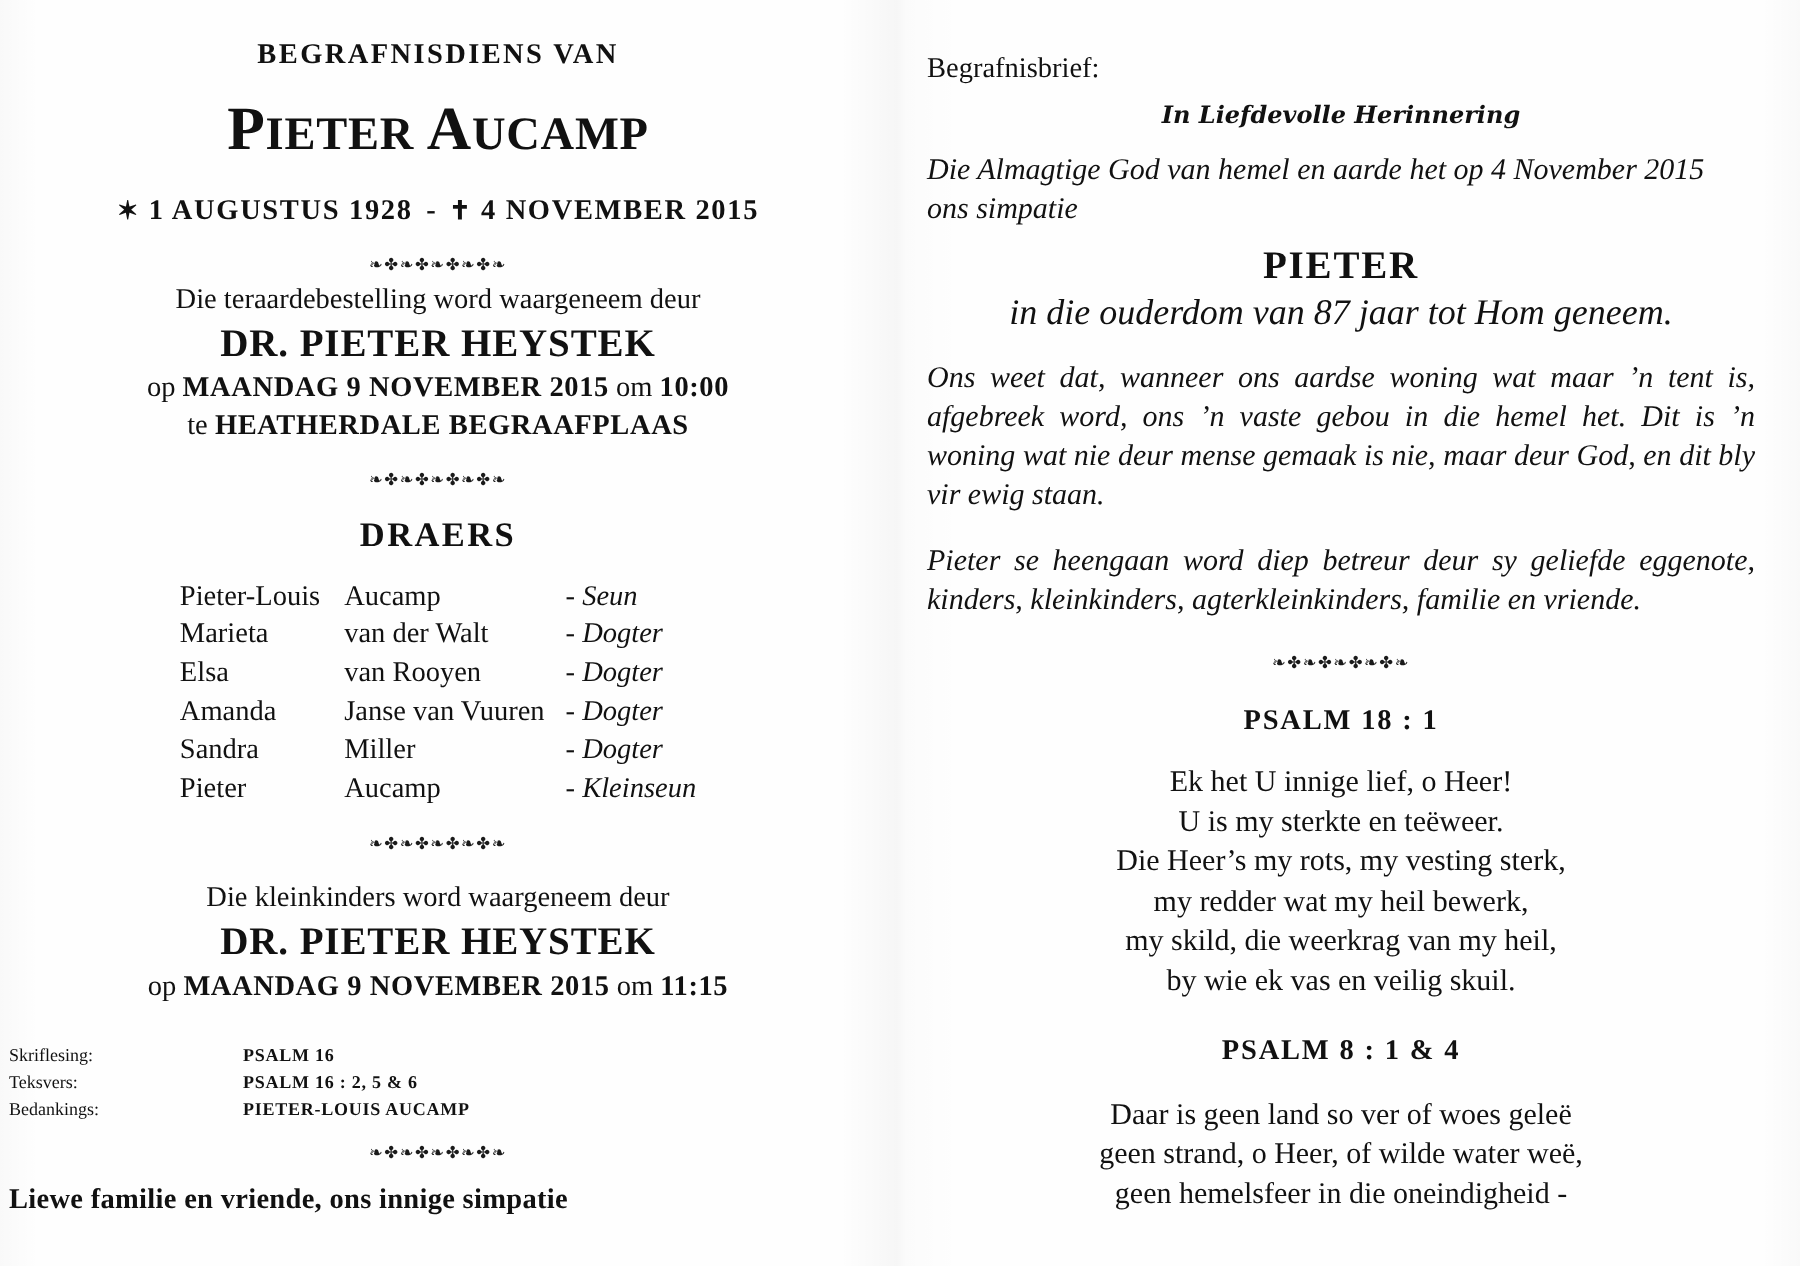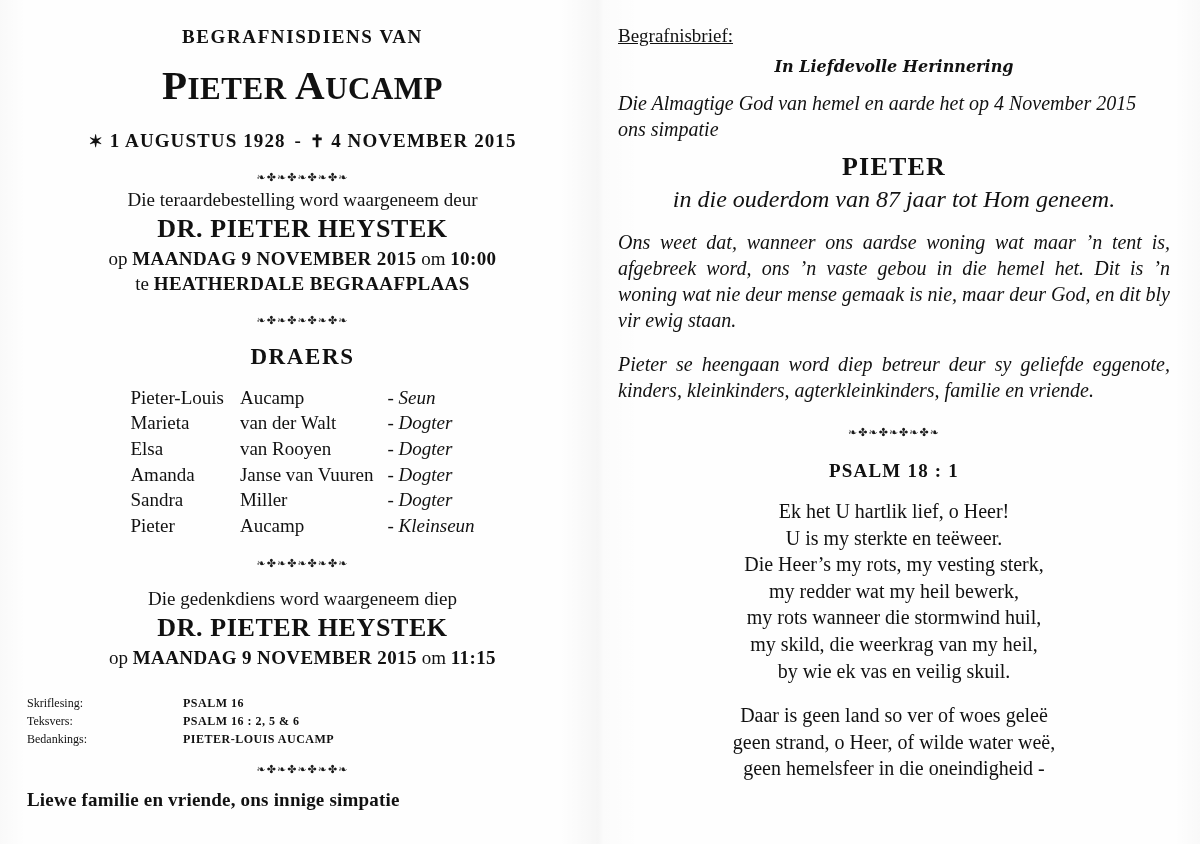--- a/index.html
+++ b/index.html
@@ -36,21 +36,21 @@
 
   .sheet {
     position: relative;
     width: 1200px;
     height: 844px;
     display: flex;
   }
 
   .col-left {
     width: 600px;
-    padding: 14px 22px 0 27px;
+    padding: 14px 22px 0 6px;
     box-sizing: border-box;
   }
   .col-right {
     width: 600px;
     padding: 14px 30px 0 18px;
     box-sizing: border-box;
   }
 
   
   .deck {
@@ -252,21 +252,21 @@
         <td class="first">Pieter</td>
         <td class="last">Aucamp</td>
         <td class="rel">- Kleinseun</td>
       </tr>
     </tbody>
       </table>
 
     <div class="orn" style="margin-top:18px;">❧✤❧✤❧✤❧✤❧</div>
 
     <div class="blk" style="margin-top:17px;">
-      <div class="lead">Die gedenkdiens word waargeneem diep</div>
+      <div class="lead">Die kleinkinders word waargeneem deur</div>
       <div class="bigbold">DR. PIETER HEYSTEK</div>
       <div class="lead"><span>op</span> <b>MAANDAG 9 NOVEMBER 2015</b> <span>om</span> <b>11:15</b></div>
     </div>
 
     <table class="info" style="margin-top:24px;">
       <tbody>
           <tr>
         <td class="lbl">Skriflesing:</td>
         <td class="val">PSALM 16</td>
       </tr>
@@ -285,50 +285,50 @@
 
     <div style="margin-top:14px;">
       <div class="sympathy-head">Liewe familie en vriende, ons innige simpatie</div>
 
     </div>
 
   </div>
 
   <div class="col-right">
 
-    <div class="letter-label" style="margin-top:11px;text-decoration:underline;">Begrafnisbrief:</div>
+    <div class="letter-label" style="margin-top:21px;">Begrafnisbrief:</div>
 
     <div class="memoriam">In Liefdevolle Herinnering</div>
 
     <div class="italic-para" style="margin-top:14px; text-align:left;">
       <div>Die Almagtige God van hemel en aarde het op 4 November 2015</div>
       <div>ons simpatie</div>
     </div>
 
     <div class="name-big" style="margin-top:10px;">PIETER</div>
     <div class="age-line" style="margin-top:4px;">in die ouderdom van 87 jaar tot Hom geneem.</div>
 
     <div class="italic-para" style="margin-top:16px;">Ons weet dat, wanneer ons aardse woning wat maar ’n tent is, afgebreek word, ons ’n vaste gebou in die hemel het.  Dit is ’n woning wat nie deur mense gemaak is nie, maar deur God, en dit bly vir ewig staan.</div>
 
     <div class="italic-para" style="margin-top:18px;">Pieter se heengaan word diep betreur deur sy geliefde eggenote, kinders, kleinkinders, agterkleinkinders, familie en vriende.</div>
 
     <div class="orn" style="margin-top:24px;">❧✤❧✤❧✤❧✤❧</div>
 
     <div class="psalm-head" style="margin-top:22px;">PSALM 18 : 1</div>
 
     <div class="verse" style="margin-top:16px;">
-      <div>Ek het U hartlik lief, o Heer!</div>
+      <div>Ek het U innige lief, o Heer!</div>
       <div>U is my sterkte en teëweer.</div>
       <div>Die Heer’s my rots, my vesting sterk,</div>
       <div>my redder wat my heil bewerk,</div>
-      <div>my rots wanneer die stormwind huil,</div>
       <div>my skild, die weerkrag van my heil,</div>
       <div>by wie ek vas en veilig skuil.</div>
     </div>
 
+    <div class="psalm-head" style="margin-top:22px;">PSALM 8 : 1 &amp; 4</div>
 
     <div class="verse" style="margin-top:18px;">
       <div>Daar is geen land so ver of woes geleë</div>
       <div>geen strand, o Heer, of wilde water weë,</div>
       <div>geen hemelsfeer in die oneindigheid -</div>
 
     </div>
 
   </div>
 

